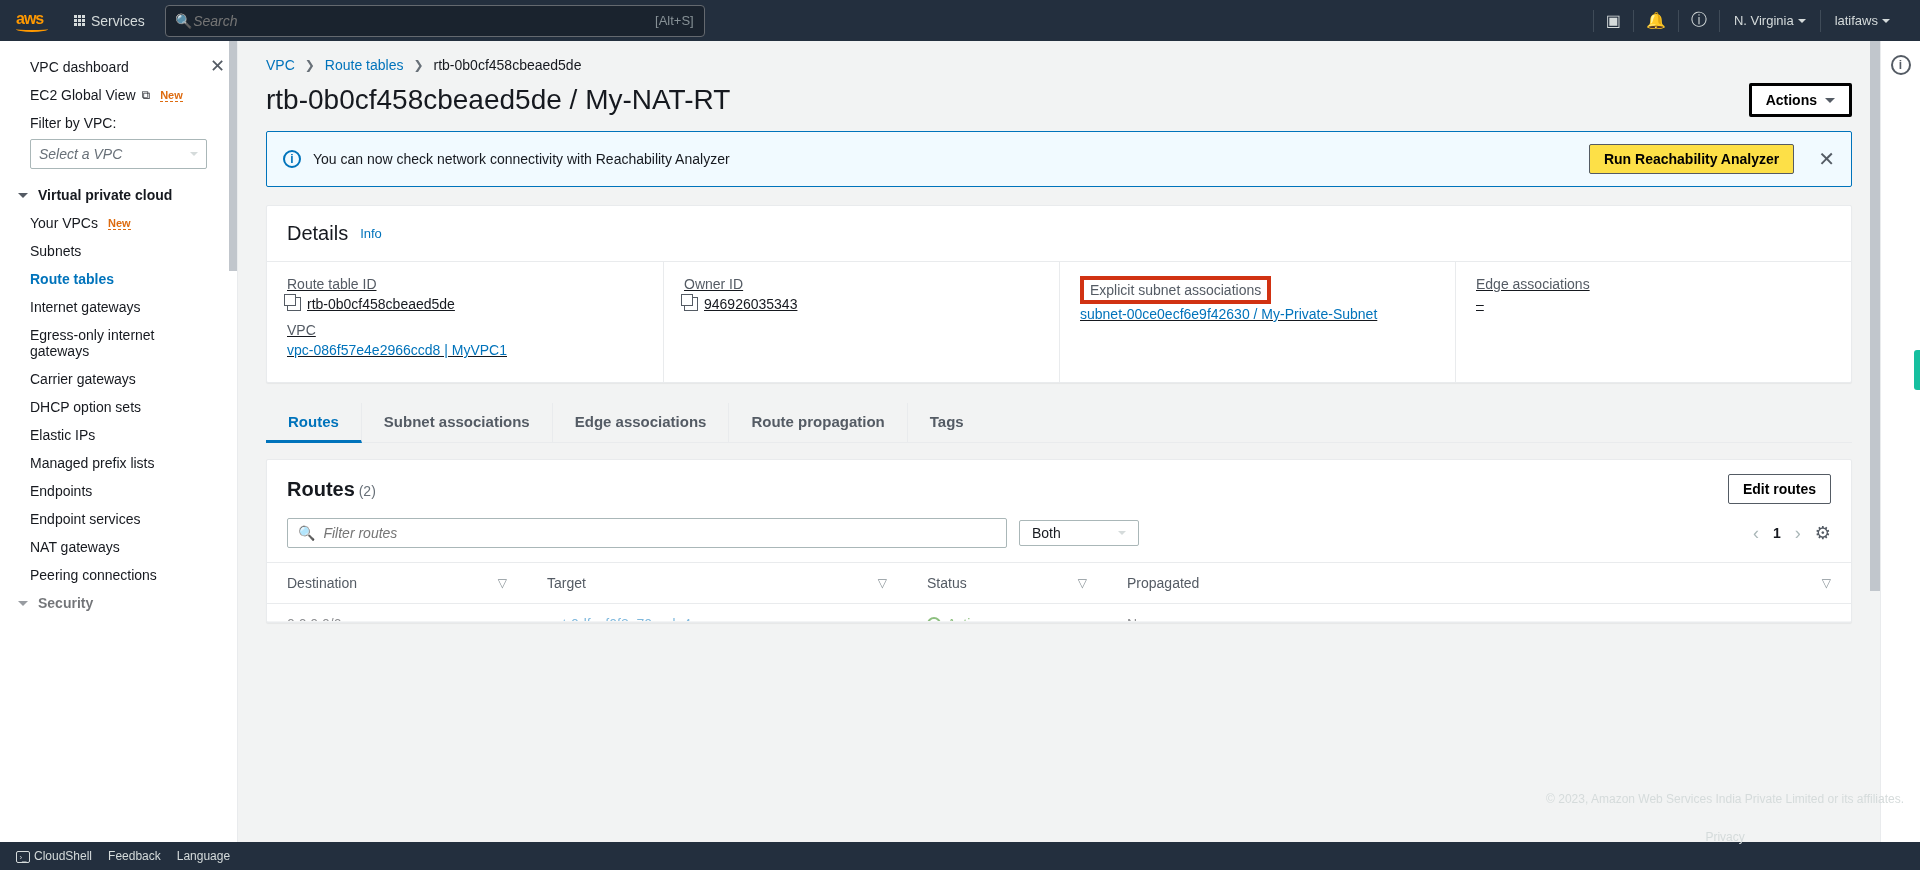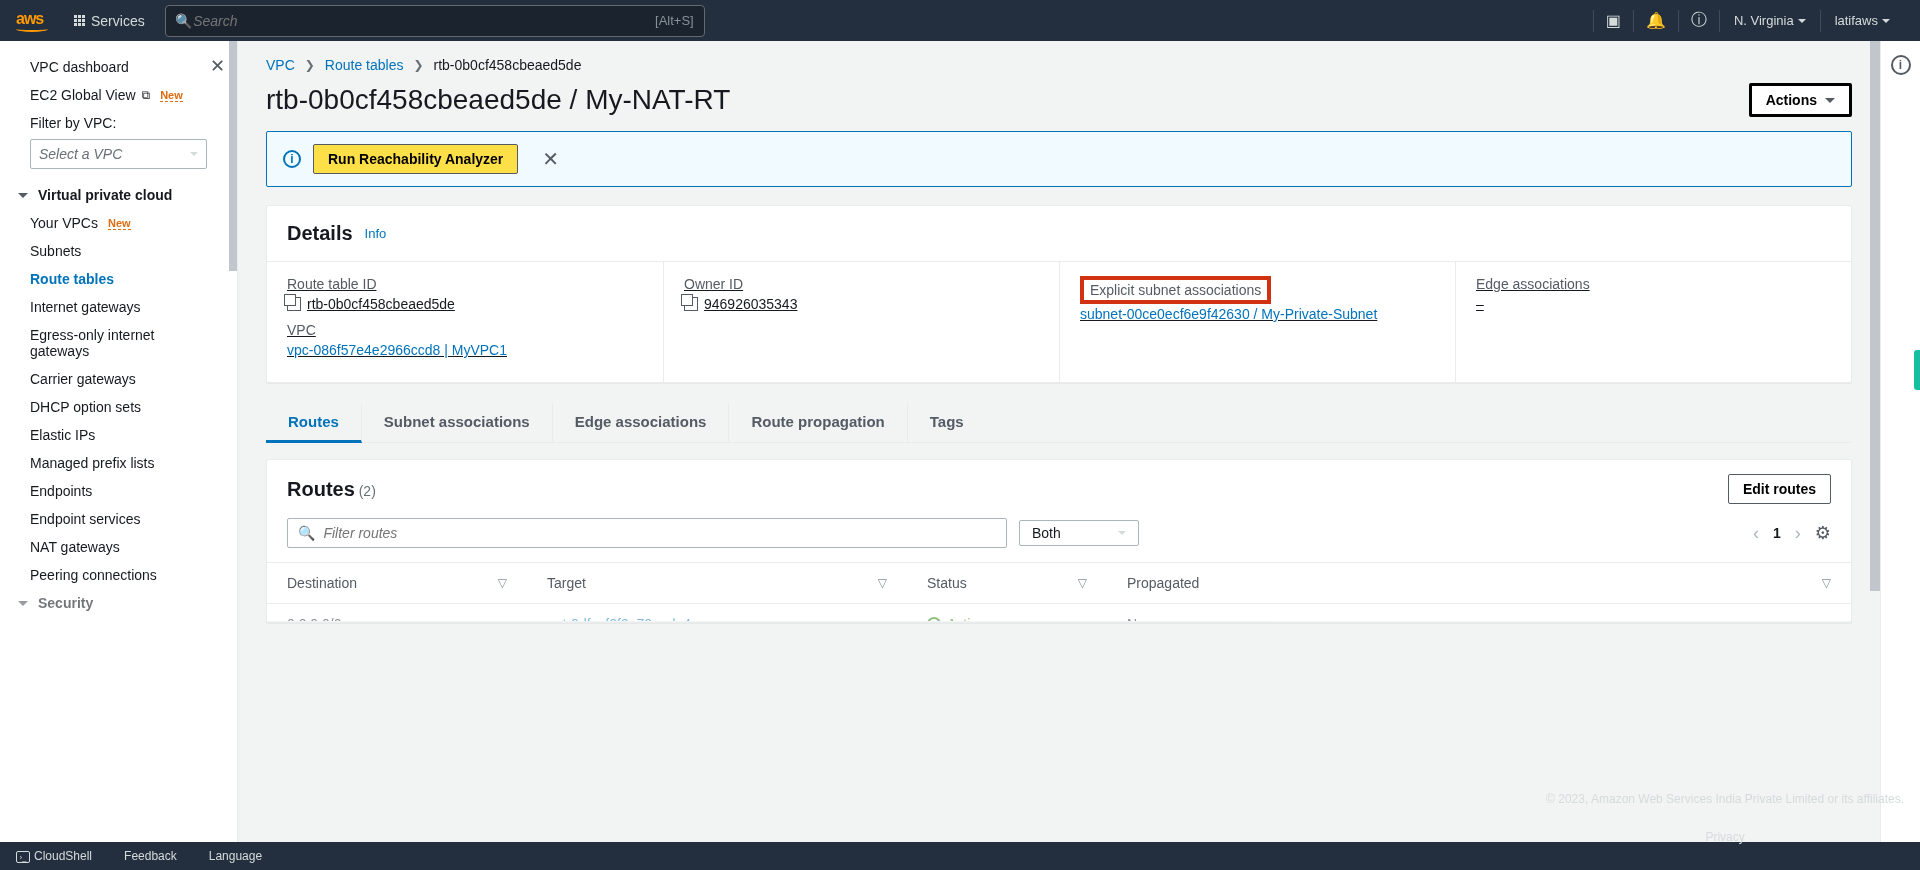--- a/index.html
+++ b/index.html
@@ -52,21 +52,21 @@
 
 .banner { border:1px solid #0073bb; background:#f1faff; border-radius:2px; padding: 12px 16px; display:flex; align-items:center; gap:12px; margin-bottom: 18px;}
 .banner .info-icon { width:18px;height:18px;border:2px solid #0073bb;border-radius:50%;color:#0073bb;display:flex;align-items:center;justify-content:center;font-size:12px;font-weight:bold;flex-shrink:0;}
 .banner .msg { flex:1; }
 .banner .banner-btn { border:1px solid #545b64; background:#fde047; border-radius:2px; padding:6px 14px; font-weight:bold; cursor:pointer; font-size:14px;}
 .banner .close { font-size:20px; cursor:pointer; color:#545b64; margin-left:12px;}
 
 
 .card { background:#fff; border:1px solid #e9ebed; border-radius:2px; margin-bottom: 20px; box-shadow: 0 1px 1px rgba(0,0,0,0.05);}
 .card-header { padding: 16px 20px; display:flex; align-items:center; gap:12px;}
-.card-title { font-size:20px; font-weight:bold;}
+.card-title { font-size:20px; font-weight:normal;}
 .info-link { color:#0073bb; font-size:13px; cursor:pointer;}
 
 
 .details-grid { display:grid; grid-template-columns: repeat(4, 1fr); border-top:1px solid #e9ebed;text-decoration:underline;}
 .detail-col { padding: 14px 20px; border-left:1px solid #e9ebed;}
 .detail-col:first-child{border-left:none;}
 .detail-label { color:#545b64; font-size:14px; margin-bottom:4px;}
 .detail-value { font-size:14px; display:flex; align-items:center; gap:6px;}
 .detail-value.link { color:#0073bb; cursor:pointer;}
 .copy-icon { width:14px;height:14px;border:1.5px solid #545b64; position:relative; flex-shrink:0;}
@@ -100,21 +100,21 @@
 .table-row { display:grid; grid-template-columns: 260px 380px 200px 1fr; border-bottom:1px solid #e9ebed;}
 .table-cell { padding: 12px 20px; display:flex; align-items:center; justify-content:space-between;}
 .table-head .table-cell { font-weight:normal; color:#545b64; font-size:14px;}
 .sort-caret { color:#879196; font-size:12px;}
 .status-active { color:#1d8102; display:flex; align-items:center; gap:6px;}
 .status-circle{width:14px;height:14px;border:2px solid #1d8102;border-radius:50%;position:relative;}
 .status-circle::after{content:"";position:absolute;left:3px;top:1px;width:4px;height:7px;border-right:2px solid #1d8102;border-bottom:2px solid #1d8102;transform:rotate(45deg);}
 
 
 .footer { background:#232f3e; height:28px; display:flex; align-items:center; color:#d5dbdb; font-size:12px; padding:0 16px;}
-.footer-left { display:flex; gap:32px; align-items:center;}
+.footer-left { display:flex; gap:16px; align-items:center;}
 .footer-spacer{flex:1;}
 .footer-right { display:flex; gap:24px; align-items:center;flex-direction:column;}
 .cloudshell-icon{border:1.5px solid #d5dbdb;width:14px;height:12px;border-radius:2px;display:inline-flex;align-items:center;justify-content:center;font-size:8px;margin-right:4px;}
 
 
 .right-rail{width:40px;background:#fff;border-left:1px solid #e9ebed;display:flex;flex-direction:column;align-items:center;padding-top:14px;}
 .right-rail .info-dot{width:20px;height:20px;border:2px solid #545b64;border-radius:50%;display:flex;align-items:center;justify-content:center;font-size:12px;font-weight:bold;color:#545b64;cursor:pointer;}
 
 
 .green-tab{position:fixed;right:0;top:350px;width:6px;height:40px;background:#16bf9f;border-radius:3px 0 0 3px;}
@@ -218,20 +218,21 @@
     <div class="heading-row">
       <h1 class="page-title">rtb-0b0cf458cbeaed5de / My-NAT-RT</h1>
       <button class="actions-btn">
         <span>Actions</span>
         <span class="caret"></span>
       </button>
     </div>
 
     <div class="banner">
       <span class="info-icon">i</span>
+      <span class="msg">You can now check network connectivity with Reachability Analyzer</span>
       <button class="banner-btn">Run Reachability Analyzer</button>
       <span class="close">✕</span>
     </div>
 
     <div class="card">
       <div class="card-header">
         <span class="card-title">Details</span>
         <span class="info-link">Info</span>
       </div>
       <div class="details-grid">

